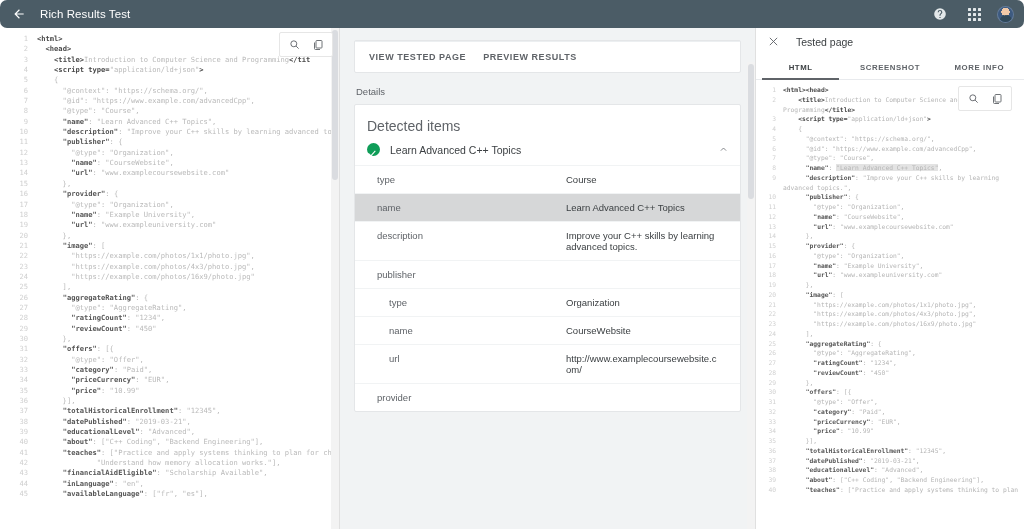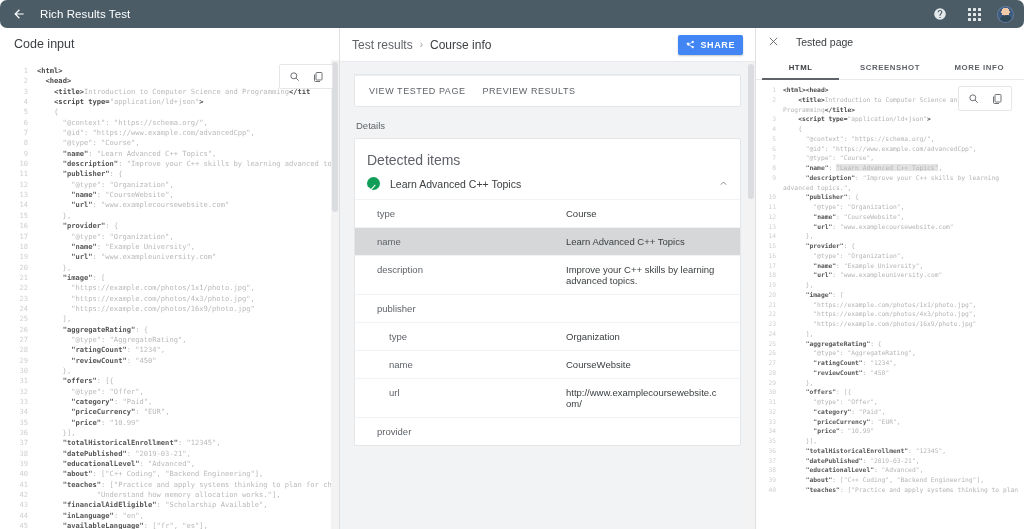--- a/index.html
+++ b/index.html
@@ -77,21 +77,21 @@
   .center-scroll { flex:1; overflow:hidden; padding: 12px 14px 0 14px; position:relative; }
 
   .card { background:#fff; border:1px solid #e4e6e8; border-radius:2px; }
   .status { display:flex; padding: 13px 14px 12px 14px; gap: 12px; align-items:flex-start; }
   .okcircle { width:18px; height:18px; border-radius:50%; background:#0f9d58; flex:0 0 18px; position:relative; margin-top:1px; }
   .okcircle::after{ content:""; position:absolute; left:4.5px; top:8px; width:4px; height:7.5px; border:solid #fff; border-width:0 2px 2px 0; transform:rotate(42deg); }
   .status h3 { font-size:12.5px; font-weight:bold; color:#202124; margin-bottom:4px; }
   .status p { font-size:10.5px; color:#5f6368; }
   .status p a { color:#5f6368; text-decoration:underline; }
   .card-actions { border-top:1px solid #eceff1; padding: 10px 14px; display:flex; gap:17px; }
-  .card-actions button { background:none; border:none; font-size:9px; font-weight:normal; color:#5f6368; letter-spacing:.55px; cursor:pointer; font-family:inherit; }
+  .card-actions button { background:none; border:none; font-size:9px; font-weight:bold; color:#5f6368; letter-spacing:.55px; cursor:pointer; font-family:inherit; }
 
   .details-label { font-size: 9.5px; color:#5f6368; margin: 13px 0 7px 2px; }
 
   .detcard { background:#fff; border:1px solid #e4e6e8; border-radius:2px; }
   .detcard .dhead { padding: 13px 12px 2px 12px; font-size: 14px; color:#5f6368; }
   .item-row { display:flex; align-items:center; padding: 7px 12px 9px 12px; gap:10px; cursor:pointer; }
   .item-row .okcircle { width:13px; height:13px; flex:0 0 13px; margin-top:0; }
   .item-row .okcircle::after{ left:3.3px; top:5.6px; width:3px; height:5.6px; border-width:0 1.6px 1.6px 0; }
   .item-row .iname { font-size:10.5px; color:#3c4043; flex:1; }
   .chev { font-size: 9px; color:#5f6368; }
@@ -160,23 +160,20 @@
           <i></i>
           <i></i>
         </span>
     </span>
     <span class="avatar"></span>
   </div>
 
   <div class="body">
 
     <div class="left">
-      <div class="left-head">
-        <h2>Code input</h2>
-      </div>
       <div class="codewrap">
         <div class="codefloat">
           <span class="ci">
             <svg width="11" height="11" viewBox="0 0 24 24" fill="none" stroke="#5f6368" stroke-width="2">
                 <circle cx="10.5" cy="10.5" r="6.5"></circle>
                 <line x1="15.5" y1="15.5" x2="21" y2="21"></line>
               </svg>
           </span>
           <span class="ci">
             <svg width="12" height="12" viewBox="0 0 24 24" fill="none" stroke="#5f6368" stroke-width="1.8">
@@ -233,34 +230,20 @@
 
 
 </pre>
         <div class="vscroll">
           <div class="thumb" style="top:2px;height:150px;"></div>
         </div>
       </div>
     </div>
 
     <div class="center">
-      <div class="center-head">
-        <span class="crumb">Test results</span>
-        <span class="crumb sep">›</span>
-        <span class="crumb cur">Course info</span>
-        <span class="spacer"></span>
-        <button class="share">
-          <span>
-            <svg width="9" height="9" viewBox="0 0 24 24" fill="#fff">
-                <path d="M18 16.1c-.76 0-1.44.3-1.96.77L8.91 12.7c.05-.23.09-.46.09-.7s-.04-.47-.09-.7l7.05-4.11c.54.5 1.25.81 2.04.81a3 3 0 10-3-3c0 .24.04.47.09.7L8.04 9.81A3 3 0 103 12a3 3 0 005.04 2.19l7.12 4.16c-.05.21-.08.43-.08.65a2.92 2.92 0 105.92 0 2.92 2.92 0 00-3-2.9z"></path>
-              </svg>
-          </span>
-          <span>SHARE</span>
-        </button>
-      </div>
 
       <div class="center-scroll">
 
         <div class="card">
           <div class="card-actions">
             <button>VIEW TESTED PAGE</button>
             <button>PREVIEW RESULTS</button>
           </div>
         </div>
 

